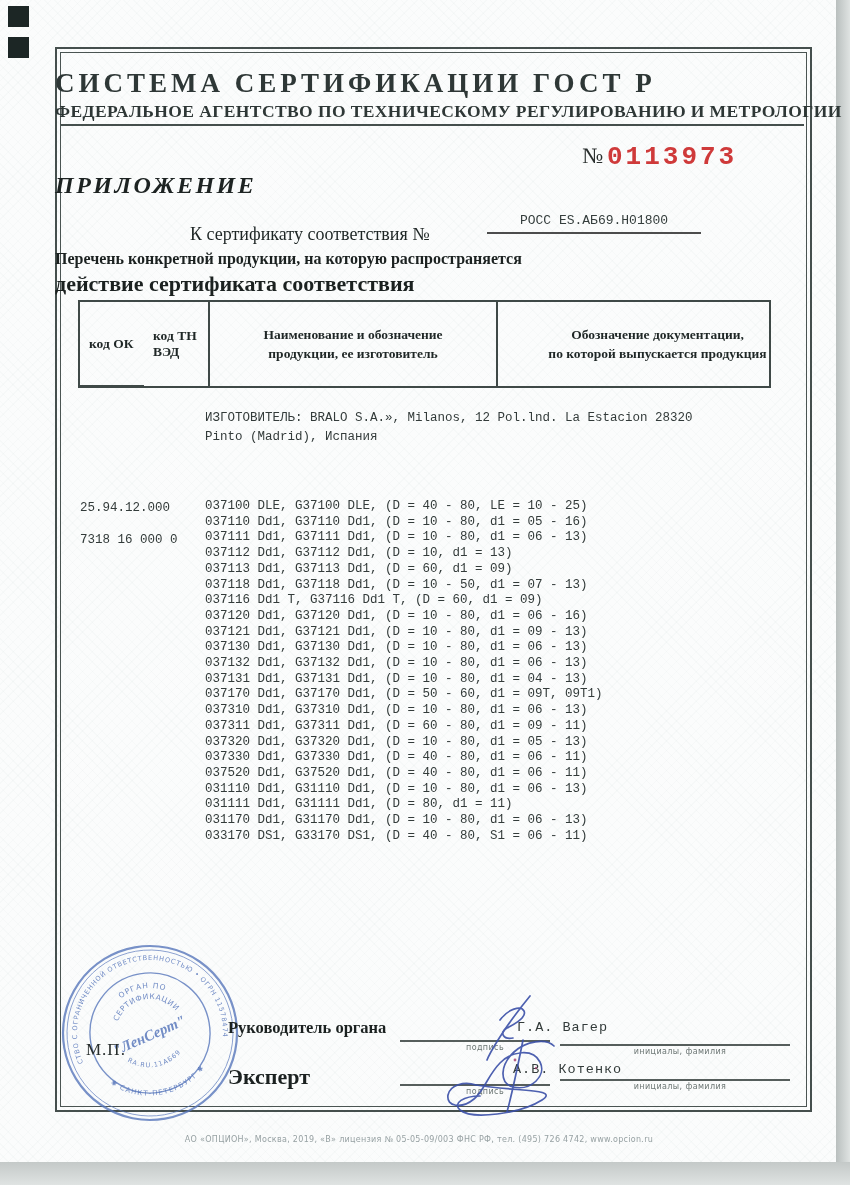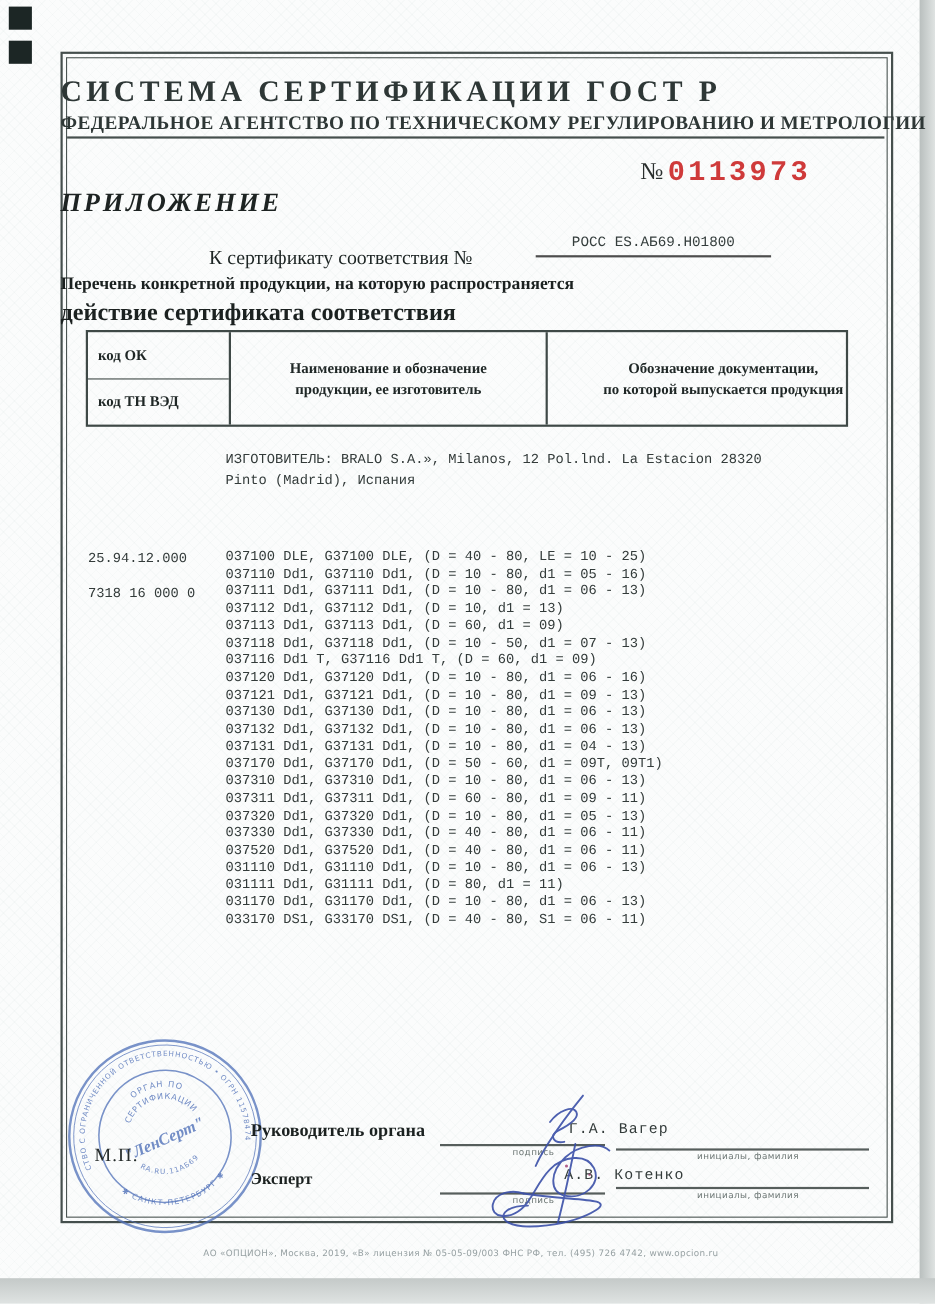--- a/index.html
+++ b/index.html
@@ -41,39 +41,39 @@
 
   .cert-label{top:224px;left:190px;font-size:18px;color:#1d2524;}
   .cert-value{top:213px;left:487px;width:214px;text-align:center;
     font-family:"Liberation Mono","DejaVu Sans Mono",monospace;font-size:13px;color:#343d3c;
     border-bottom:2px solid #4d4d4d;padding-bottom:4px;}
 
   .subtitle1{top:250px;font-size:16px;font-weight:bold;color:#1b2120;}
   .subtitle2{top:271px;font-size:22px;font-weight:bold;color:#1b2120;}
 
   .ptable{left:78px;top:300px;width:689px;height:84px;border:2px solid #3f4947;display:flex;}
-  .ptable .c1{width:128px;border-right:2px solid #3f4947;display:flex;flex-direction:column;}
+  .ptable .c1{width:128px;border-right:2px solid #3f4947;display:flex;flex-direction:row;}
   .ptable .c1 > div{flex:1;display:flex;align-items:center;padding-left:9px;font-size:13.5px;color:#1f2726;}
   .ptable .c1 > div:first-child{border-bottom:1.5px solid #3f4947;}
   .ptable .c2{width:286px;border-right:2px solid #3f4947;}
   .ptable .c3{flex:1;padding-left:48px;}
   .ptable .c2,.ptable .c3{display:flex;flex-direction:column;align-items:center;justify-content:center;font-size:13.5px;font-weight:bold;color:#1f2726;line-height:19px;text-align:center;}
   .ptable .c1 span{font-weight:bold;}
 
   .mono{font-family:"Liberation Mono","DejaVu Sans Mono",monospace;color:#333b3a;}
   .manufacturer{left:205px;top:409px;font-size:12.5px;line-height:19px;white-space:pre;}
   .code-ok{left:80px;top:501px;font-size:12.5px;}
   .code-tnved{left:80px;top:533px;font-size:12.5px;}
   .products{left:205px;top:499px;font-size:12.5px;line-height:15.7px;white-space:pre;}
 
   .stamp-svg{left:55px;top:938px;}
   .mp{left:86px;top:1040px;font-size:17px;letter-spacing:1px;color:#272d2c;}
 
   .sig-label1{left:228px;top:1018px;font-size:16.5px;font-weight:bold;color:#1b2120;}
-  .sig-label2{left:228px;top:1064px;font-size:15px;font-weight:bold;color:#1b2120;}
+  .sig-label2{left:228px;top:1064px;font-size:22px;font-weight:bold;color:#1b2120;}
   .sign-line{height:2px;background:#565e5c;}
   .sline1{left:400px;top:1040px;width:150px;}
   .sline2{left:400px;top:1084px;width:150px;}
   .nline1{left:560px;top:1044px;width:230px;}
   .nline2{left:560px;top:1079px;width:230px;}
   .caption{font-family:"DejaVu Sans","Liberation Sans",sans-serif;font-size:8px;color:#6b7573;letter-spacing:.4px;}
   .cap-sign1{left:455px;top:1043px;width:60px;text-align:center;}
   .cap-sign2{left:455px;top:1087px;width:60px;text-align:center;}
   .cap-name1{left:620px;top:1047px;width:120px;text-align:center;}
   .cap-name2{left:620px;top:1082px;width:120px;text-align:center;}

